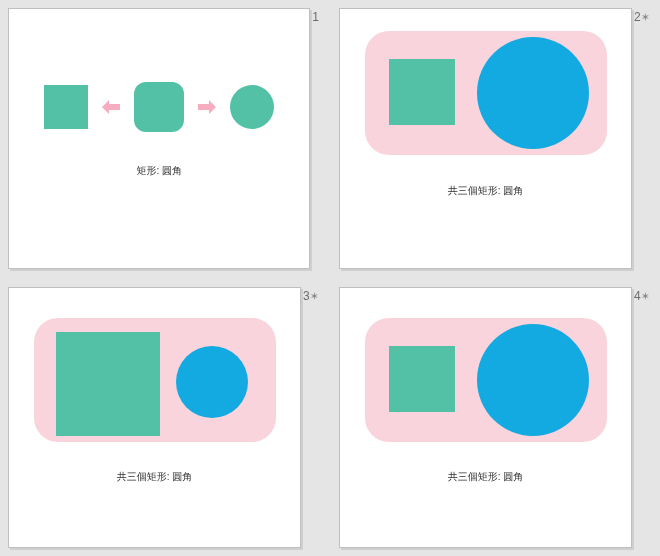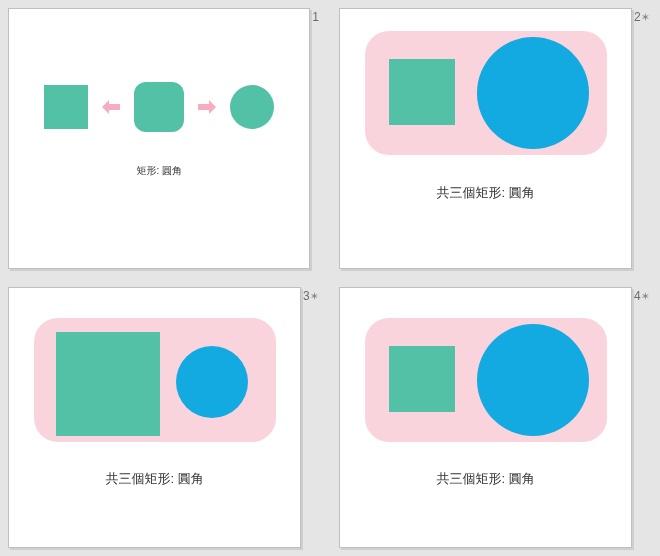--- a/index.html
+++ b/index.html
@@ -11,21 +11,21 @@
   
   .s1-row{position:absolute;top:38%;left:50%;transform:translate(-50%,-50%);display:flex;align-items:center;gap:14px}
   .sq1{width:44px;height:44px;background:#52c1a6}
   .rr1{width:50px;height:50px;background:#52c1a6;border-radius:12px}
   .circ1{width:44px;height:44px;background:#52c1a6;border-radius:50%}
   .arrow{display:flex;align-items:center}
   .arrow svg{display:block}
   .cap1{position:absolute;top:60%;left:50%;transform:translateX(-50%);font-size:10px;color:#333}
   
   .pill{position:absolute;left:50%;transform:translateX(-50%);background:#fad4dc;border-radius:24px}
-  .cap{position:absolute;left:50%;transform:translateX(-50%);font-size:13px;color:#333;white-space:nowrap}
+  .cap{position:absolute;left:50%;transform:translateX(-50%);font-size:10px;color:#333;white-space:nowrap}
   .sq{background:#52c1a6;position:absolute}
   .circ{background:#13a9e1;border-radius:50%;position:absolute}
 </style>
 </head>
 <body>
 
 <div class="grid">
 
   <div class="cell">
     <div class="slide">

